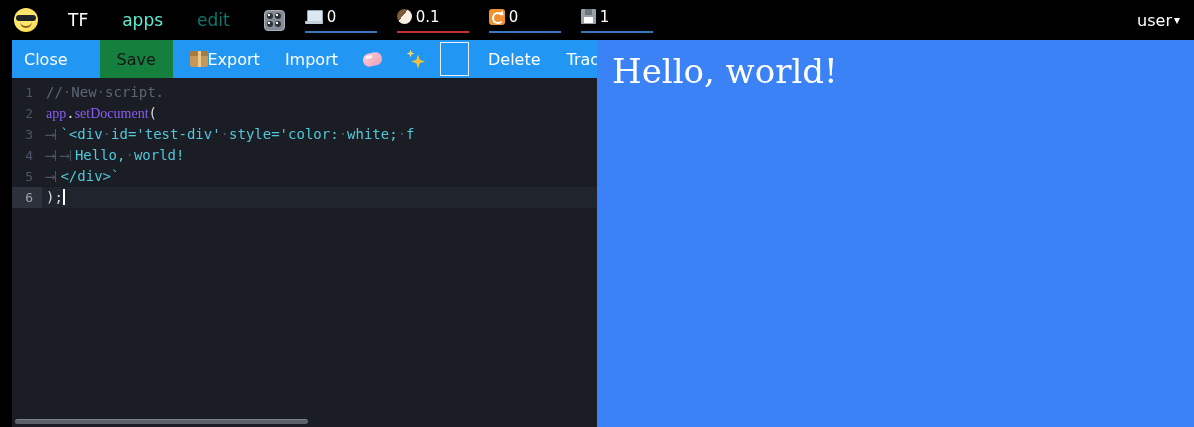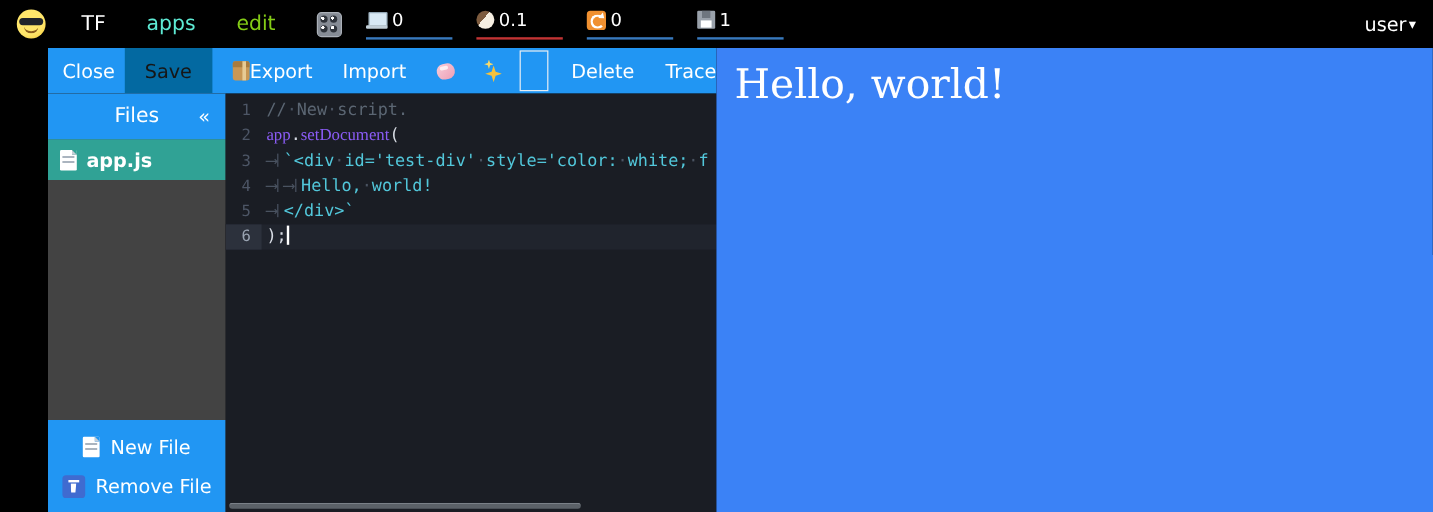--- a/index.html
+++ b/index.html
@@ -3,21 +3,21 @@
 <meta charset="utf-8">
 <style>
   * { margin:0; padding:0; box-sizing:border-box; }
   html,body { width:1194px; height:427px; overflow:hidden; background:#000; font-family:"DejaVu Sans", sans-serif; }
 
   
   .topbar { position:absolute; left:0; top:0; width:1194px; height:40px; background:#000; display:flex; align-items:center; }
   .tb-link { font-size:17px; cursor:pointer; }
   .tb-tf   { color:#ffffff; margin-left:30px; }
   .tb-apps { color:#5eead4; margin-left:34px; }
-  .tb-edit { color:#84cc16; margin-left:34px; }
+  .tb-edit { color:#0f766e; margin-left:34px; }
 
   .icon-sunface { width:24px; height:24px; margin-left:14px; border-radius:50%;
     background:radial-gradient(circle at 38% 32%, #ffe66b 0 60%, #f5c52c 100%); position:relative; }
   .icon-sunface::before { content:''; position:absolute; left:2px; right:2px; top:7px; height:6px;
     background:#20242a; border-radius:3px; }
   .icon-sunface::after { content:''; position:absolute; left:6px; right:6px; bottom:4px; height:7px;
     border-bottom:2px solid #8a5d1c; border-radius:0 0 8px 8px; }
 
   .icon-knobs { width:21px; height:21px; margin-left:34px; border-radius:4px; background:#868c95;
     border:1px solid #aab0b8; display:grid; grid-template-columns:1fr 1fr; place-items:center; padding:2px; }
@@ -45,26 +45,26 @@
     transform:rotate(40deg); }
 
   .icon-floppy { width:15px; height:15px; background:#99a1aa; border-radius:1px; position:relative; }
   .icon-floppy::before { content:''; position:absolute; left:4px; top:0; width:7px; height:6px; background:#6e767f; }
   .icon-floppy::after { content:''; position:absolute; left:3px; bottom:1px; width:9px; height:6px; background:#fff; }
 
   .user-menu { margin-left:auto; margin-right:14px; color:#fff; font-size:16px; cursor:pointer; display:flex; align-items:center; gap:2px; }
   .user-caret { font-size:12px; }
 
   
-  .left-panel { position:absolute; left:0; top:40px; width:597px; height:387px;padding-left:40px; }
+  .left-panel { position:absolute; left:12px; top:40px; width:597px; height:387px; }
 
   .toolbar { height:38px; background:#2196f3; display:flex; align-items:center; color:#fff; font-size:16px; }
   .toolbar .tb-btn { cursor:pointer; }
   .btn-close { margin-left:12px; }
-  .btn-save  { margin-left:8px; background:#0369a1; color:#161616; height:38px; display:flex; align-items:center; padding:0 17px; }
+  .btn-save  { margin-left:32px; background:#15803d; color:#161616; height:38px; display:flex; align-items:center; padding:0 17px; }
   .btn-export { }
   .btn-import { margin-left:25px; }
   .btn-delete { margin-left:19px; }
   .btn-trace  { margin-left:26px; }
 
   .icon-package { width:19px; height:16px; margin-left:17px; background:#c89755; border-radius:2px; position:relative; cursor:pointer; }
   .icon-package::before { content:''; position:absolute; left:0; top:0; right:0; height:5px; background:#a87b3e; border-radius:2px 2px 0 0; }
   .icon-package::after { content:''; position:absolute; left:8px; top:0; bottom:0; width:3px; background:#e7cb95; }
 
   .icon-soap { width:20px; height:13px; margin-left:25px; border-radius:6px;
@@ -186,41 +186,20 @@
     <span class="tb-btn btn-import">Import</span>
     <span class="icon-soap"></span>
     <span class="icon-sparkles"></span>
     <span class="btn-empty"></span>
     <span class="tb-btn btn-delete">Delete</span>
     <span class="tb-btn btn-trace">Trace</span>
   </div>
 
   <div class="workspace">
 
-    <div class="sidebar">
-      <div class="files-header">
-        <span>Files</span>
-        <span class="files-collapse">«</span>
-      </div>
-      <div class="file-item">
-        <span class="icon-page"></span>
-        <span>app.js</span>
-      </div>
-      <div class="file-filler"></div>
-      <div class="sidebar-footer">
-        <span class="sf-btn">
-          <span class="icon-newfile"></span>
-          <span>New File</span>
-        </span>
-        <span class="sf-btn">
-          <span class="icon-litter"></span>
-          <span>Remove File</span>
-        </span>
-      </div>
-    </div>
 
     <div class="editor">
       <div id="code-lines">
           <div class="code-line"><span class="gutter-num">1</span><span class="code-text"><span class="tk-comment">//</span><span class="tk-ws">·</span><span class="tk-comment">New</span><span class="tk-ws">·</span><span class="tk-comment">script.</span></span></div>
           <div class="code-line"><span class="gutter-num">2</span><span class="code-text"><span class="tk-prop">app</span><span class="tk-plain">.</span><span class="tk-prop">setDocument</span><span class="tk-plain">(</span></span></div>
           <div class="code-line"><span class="gutter-num">3</span><span class="code-text"><span class="tk-tab">⟶</span><span class="tk-string">`&lt;div</span><span class="tk-ws">·</span><span class="tk-string">id='test-div'</span><span class="tk-ws">·</span><span class="tk-string">style='color:</span><span class="tk-ws">·</span><span class="tk-string">white;</span><span class="tk-ws">·</span><span class="tk-string">f</span></span></div>
           <div class="code-line"><span class="gutter-num">4</span><span class="code-text"><span class="tk-tab">⟶</span><span class="tk-tab">⟶</span><span class="tk-string">Hello,</span><span class="tk-ws">·</span><span class="tk-string">world!</span></span></div>
           <div class="code-line"><span class="gutter-num">5</span><span class="code-text"><span class="tk-tab">⟶</span><span class="tk-string">&lt;/div&gt;`</span></span></div>
           <div class="code-line active"><span class="gutter-num">6</span><span class="code-text"><span class="tk-plain">);</span><span class="tk-cursor"></span></span></div>
         </div>

